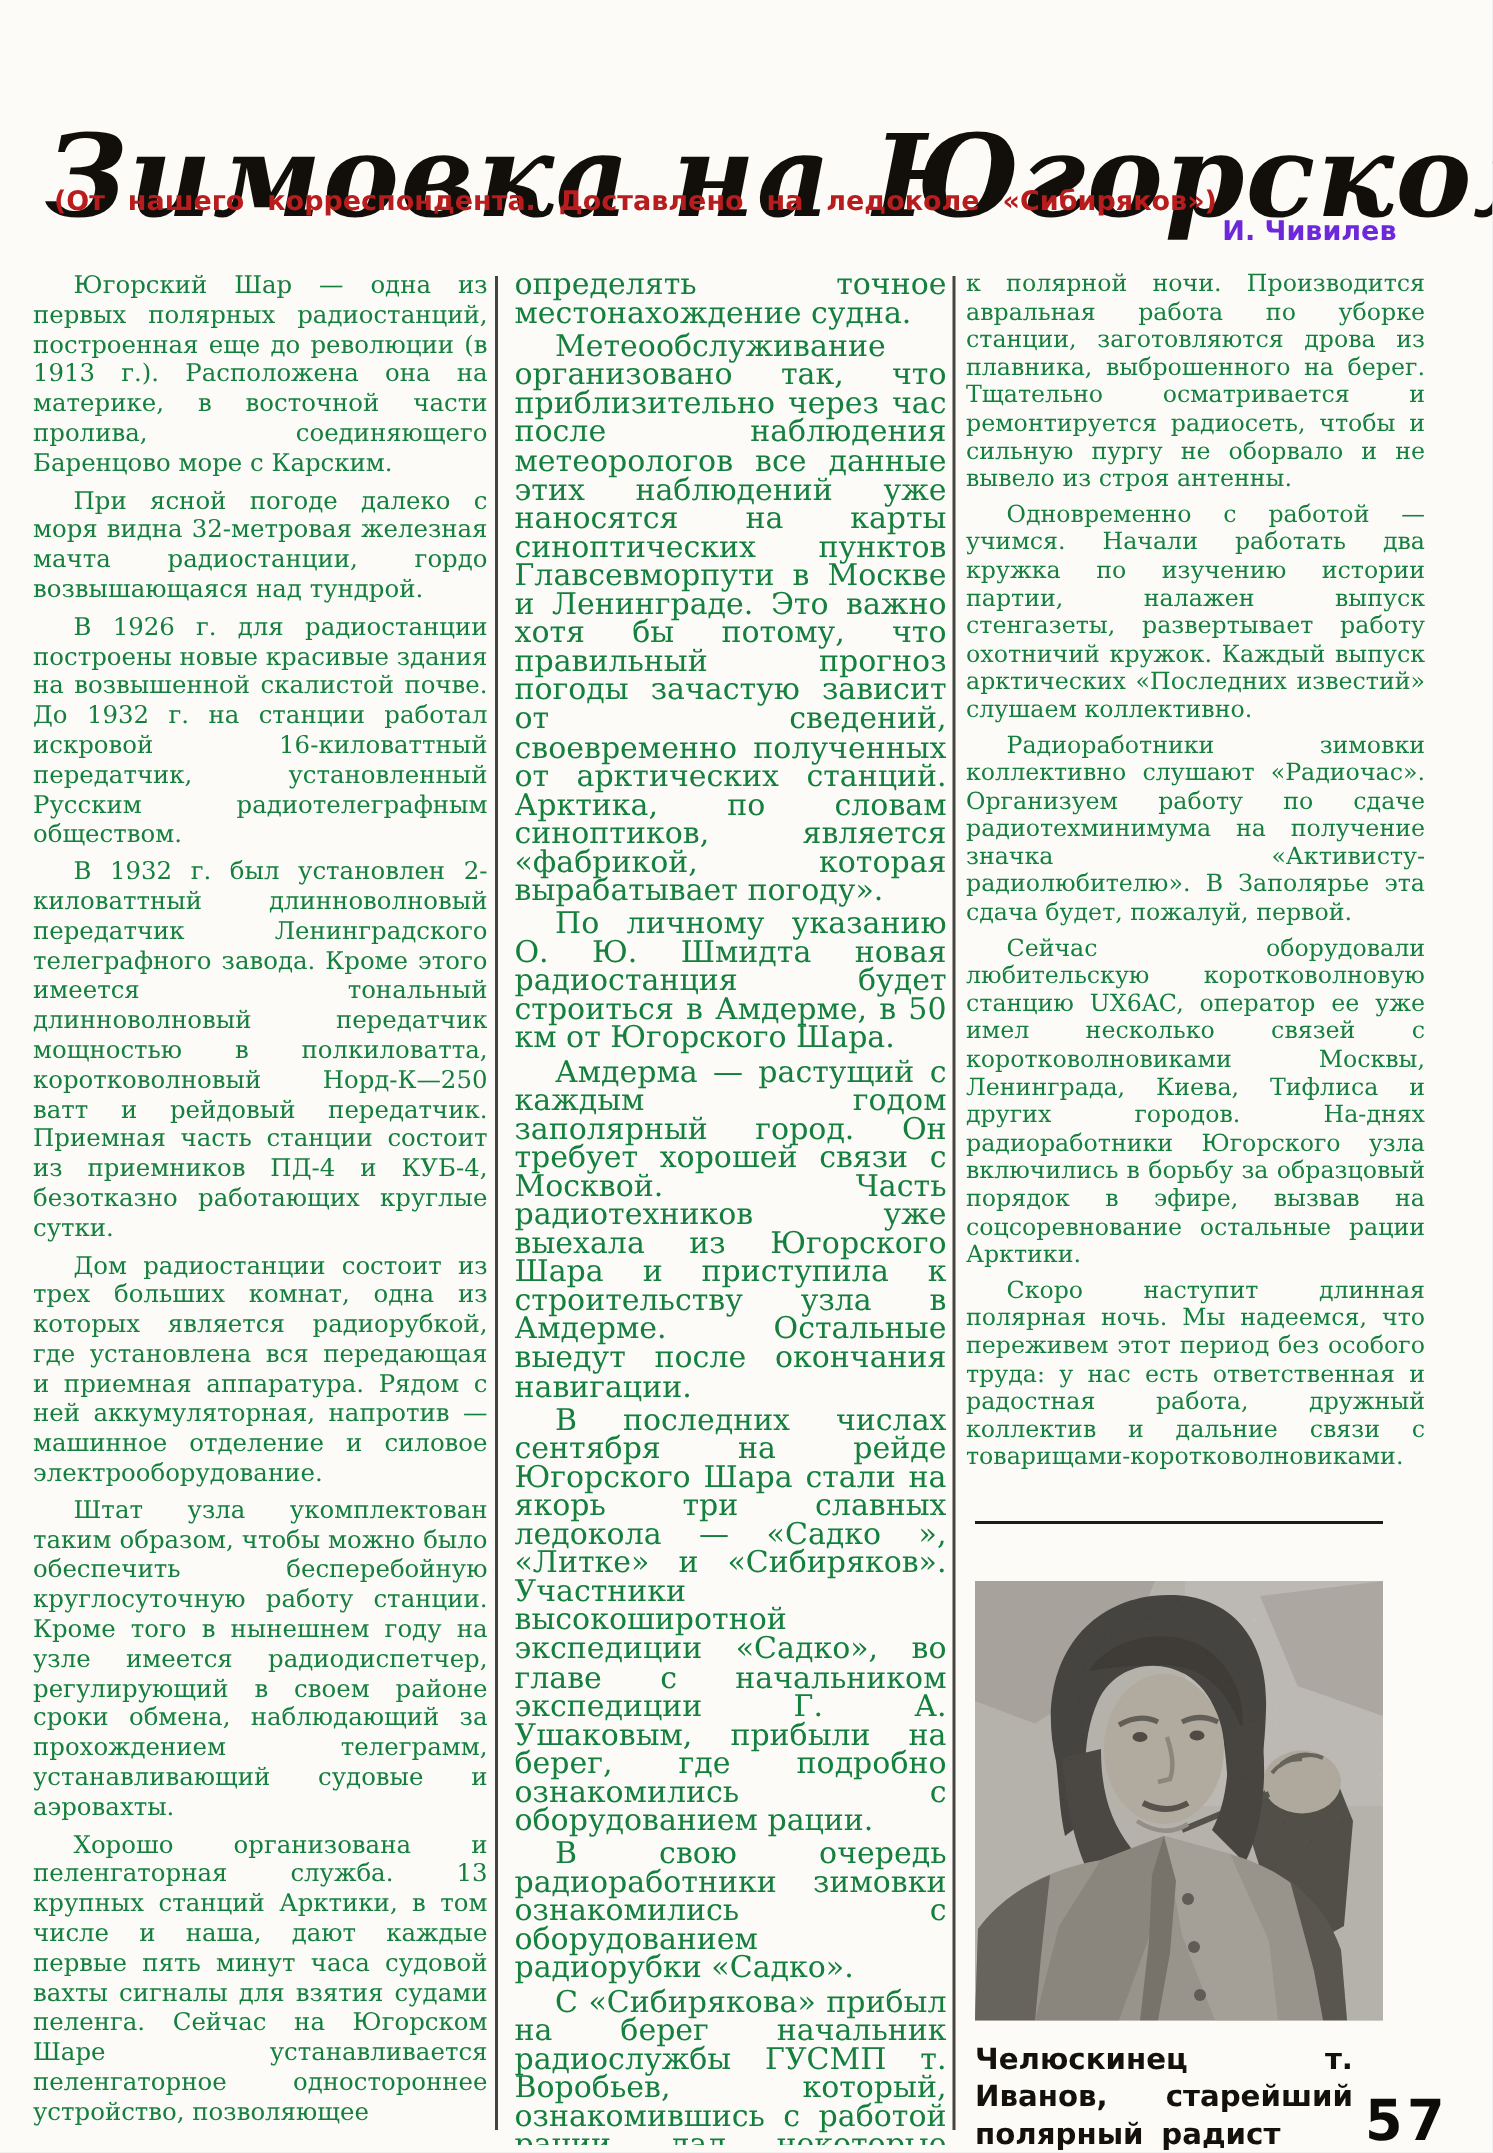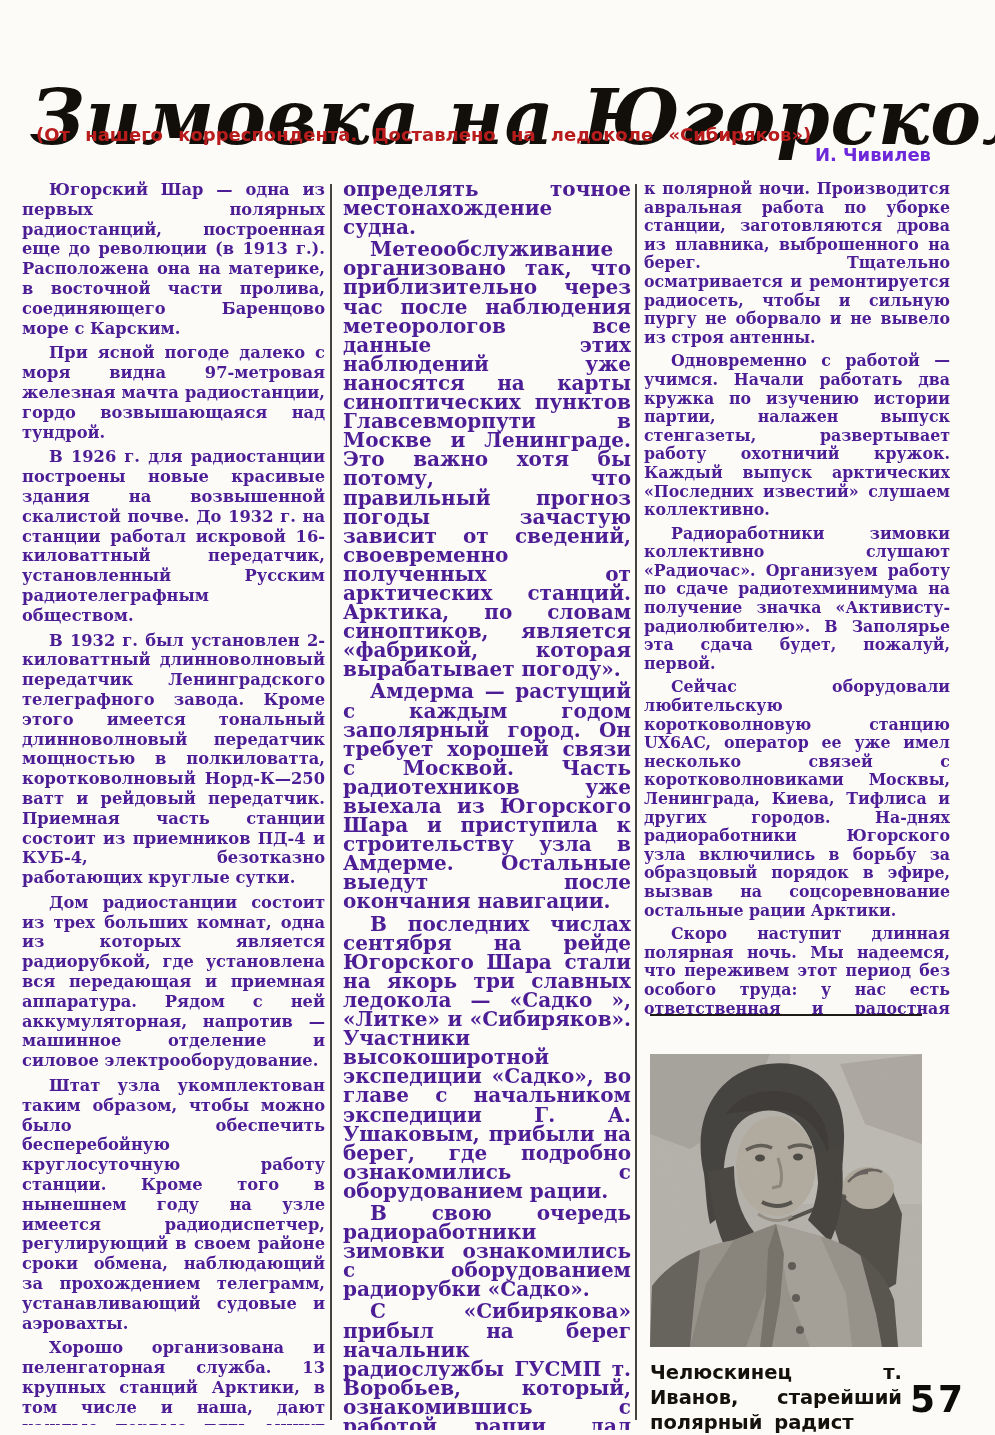--- a/index.html
+++ b/index.html
@@ -21,40 +21,40 @@
     font-size:18px; word-spacing:9px; color:#b91c1c;
   }
   .byline {
     position:absolute; right:64px; top:144px;
     font-family:"DejaVu Sans", sans-serif; font-weight:700;
     font-size:18px; color:#6d28d9;
   }
   
   .col {
     position:absolute; top:180px; text-align:justify;
-    font-weight:700; color:#4c1d95; overflow:hidden;
+    font-weight:400; color:#15803d; overflow:hidden;
     hyphens:auto; -webkit-hyphens:auto; overflow-wrap:break-word;
   }
   .col p { margin:0 0 5px 0; text-indent:27px; }
   .col p.noindent { text-indent:0; }
   .col1 { left:22px;  width:303px; height:1245px; font-size:16.3px; line-height:19.8px; }
   .col2 { left:343px; width:288px; height:1250px; font-size:20px; line-height:19.1px; }
   .col2 p { margin-bottom:3px; }
   .col3 { left:644px; width:306px; height:836px;  font-size:15.8px; line-height:18.6px; }
   .vrule {
     position:absolute; top:184px; width:2px; height:1236px;
     background:#26231f; opacity:.85;
   }
   .vrule.r1 { left:330px; }
   .vrule.r2 { left:635px; }
   
   .photo-block { position:absolute; left:650px; top:1014px; width:332px; }
   .sep-rule { width:272px; height:0; border:none; border-top:2px solid #1e1b17; margin:0 0 38px 0; }
   .photo { display:block; width:272px; height:293px; background:#cfccc5; }
-  .caption-row { display:flex; align-items:center; margin-top:13px; width:332px; }
+  .caption-row { display:flex; align-items:flex-end; margin-top:13px; width:332px; }
   .caption {
     width:252px; font-family:"DejaVu Sans", sans-serif; font-weight:700;
     font-size:19.5px; line-height:25px; word-spacing:5px; color:#14100b;
     text-align:justify;
   }
   .pagenum {
     margin-left:8px; margin-top:1px;
     font-family:"DejaVu Sans", sans-serif; font-weight:700;
     font-size:36px; letter-spacing:3px; color:#0e0c09;
     transform:scaleY(1.05);
@@ -64,31 +64,32 @@
 <body>
 
 <div class="page">
 
   <h1 class="title">Зимовка на Югорском Шаре</h1>
   <div class="subtitle">(От нашего корреспондента.  Доставлено на ледоколе «Сибиряков»)</div>
   <div class="byline">И. Чивилев</div>
 
   <div class="col col1" lang="ru">
       <p>Югорский Шар — одна из первых полярных радиостанций, построенная еще до революции (в 1913 г.). Расположена она на материке, в восточной части пролива, соединяющего Баренцово море с Карским.</p>
-      <p>При ясной погоде далеко с моря видна 97-метровая железная мачта радиостанции, гордо возвышающаяся над тундрой.</p>
+      <p>При ясной погоде далеко с моря видна 32-метровая железная мачта радиостанции, гордо возвышающаяся над тундрой.</p>
       <p>В 1926 г. для радиостанции построены новые красивые здания на возвышенной скалистой почве. До 1932 г. на станции работал искровой 16-киловаттный передатчик, установленный Русским радиотелеграфным обществом.</p>
       <p>В 1932 г. был установлен 2-киловаттный длинноволновый передатчик Ленинградского телеграфного завода. Кроме этого имеется тональный длинноволновый передатчик мощностью в полкиловатта, коротковолновый Норд-К—250 ватт и рейдовый передатчик. Приемная часть станции состоит из приемников ПД-4 и КУБ-4, безотказно работающих круглые сутки.</p>
       <p>Дом радиостанции состоит из трех больших комнат, одна из которых является радиорубкой, где установлена вся передающая и приемная аппаратура. Рядом с ней аккумуляторная, напротив — машинное отделение и силовое электрооборудование.</p>
       <p>Штат узла укомплектован таким образом, чтобы можно было обеспечить бесперебойную круглосуточную работу станции. Кроме того в нынешнем году на узле имеется радиодиспетчер, регулирующий в своем районе сроки обмена, наблюдающий за прохождением телеграмм, устанавливающий судовые и аэровахты.</p>
       <p>Хорошо организована и пеленгаторная служба. 13 крупных станций Арктики, в том числе и наша, дают каждые первые пять минут часа судовой вахты сигналы для взятия судами пеленга. Сейчас на Югорском Шаре устанавливается пеленгаторное одностороннее устройство, позволяющее</p>
     </div>
   <div class="vrule r1"></div>
   <div class="col col2" lang="ru">
       <p class="noindent">определять точное местонахождение судна.</p>
       <p>Метеообслуживание организовано так, что приблизительно через час после наблюдения метеорологов все данные этих наблюдений уже наносятся на карты синоптических пунктов Главсевморпути в Москве и Ленинграде. Это важно хотя бы потому, что правильный прогноз погоды зачастую зависит от сведений, своевременно полученных от арктических станций. Арктика, по словам синоптиков, является «фабрикой, которая вырабатывает погоду».</p>
+      <p>По личному указанию О. Ю. Шмидта новая радиостанция будет строиться в Амдерме, в 50 км от Югорского Шара.</p>
       <p>Амдерма — растущий с каждым годом заполярный город. Он требует хорошей связи с Москвой. Часть радиотехников уже выехала из Югорского Шара и приступила к строительству узла в Амдерме. Остальные выедут после окончания навигации.</p>
       <p>В последних числах сентября на рейде Югорского Шара стали на якорь три славных ледокола — «Садко », «Литке» и «Сибиряков». Участники высокоширотной экспедиции «Садко», во главе с начальником экспедиции Г. А. Ушаковым, прибыли на берег, где подробно ознакомились с оборудованием рации.</p>
       <p>В свою очередь радиоработники зимовки ознакомились с оборудованием радиорубки «Садко».</p>
       <p>С «Сибирякова» прибыл на берег начальник радиослужбы ГУСМП т. Воробьев, который, ознакомившись с работой рации, дал некоторые указания по улучшению работы узла. Троекратными салютами из винтовок зимовщики проводили «Садко», «Литке» и «Сибирякова».</p>
     </div>
   <div class="vrule r2"></div>
   <div class="col col3" lang="ru">
       <p class="noindent">к полярной ночи. Производится авральная работа по уборке станции, заготовляются дрова из плавника, выброшенного на берег. Тщательно осматривается и ремонтируется радиосеть, чтобы и сильную пургу не оборвало и не вывело из строя антенны.</p>
       <p>Одновременно с работой — учимся. Начали работать два кружка по изучению истории партии, налажен выпуск стенгазеты, развертывает работу охотничий кружок. Каждый выпуск арктических «Последних известий» слушаем коллективно.</p>
       <p>Радиоработники зимовки коллективно слушают «Радиочас». Организуем работу по сдаче радиотехминимума на получение значка «Активисту-радиолюбителю». В Заполярье эта сдача будет, пожалуй, первой.</p>

